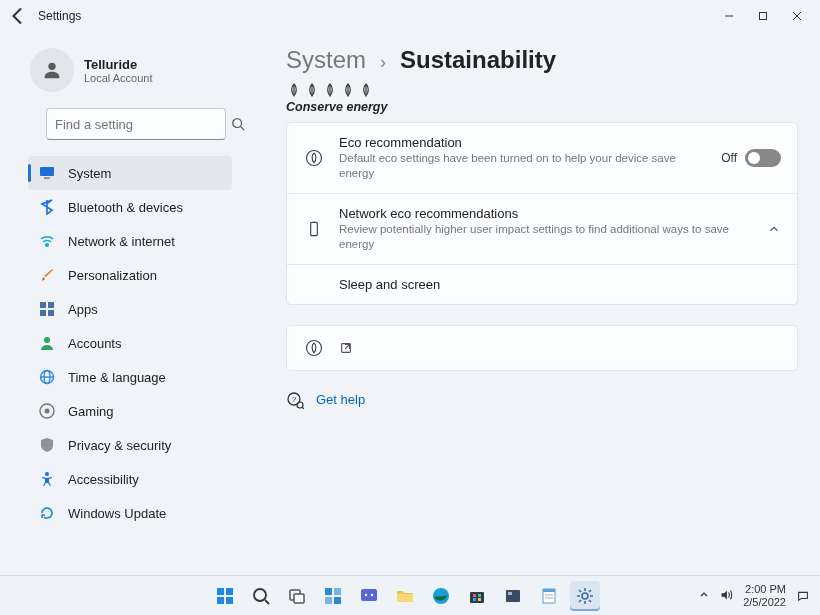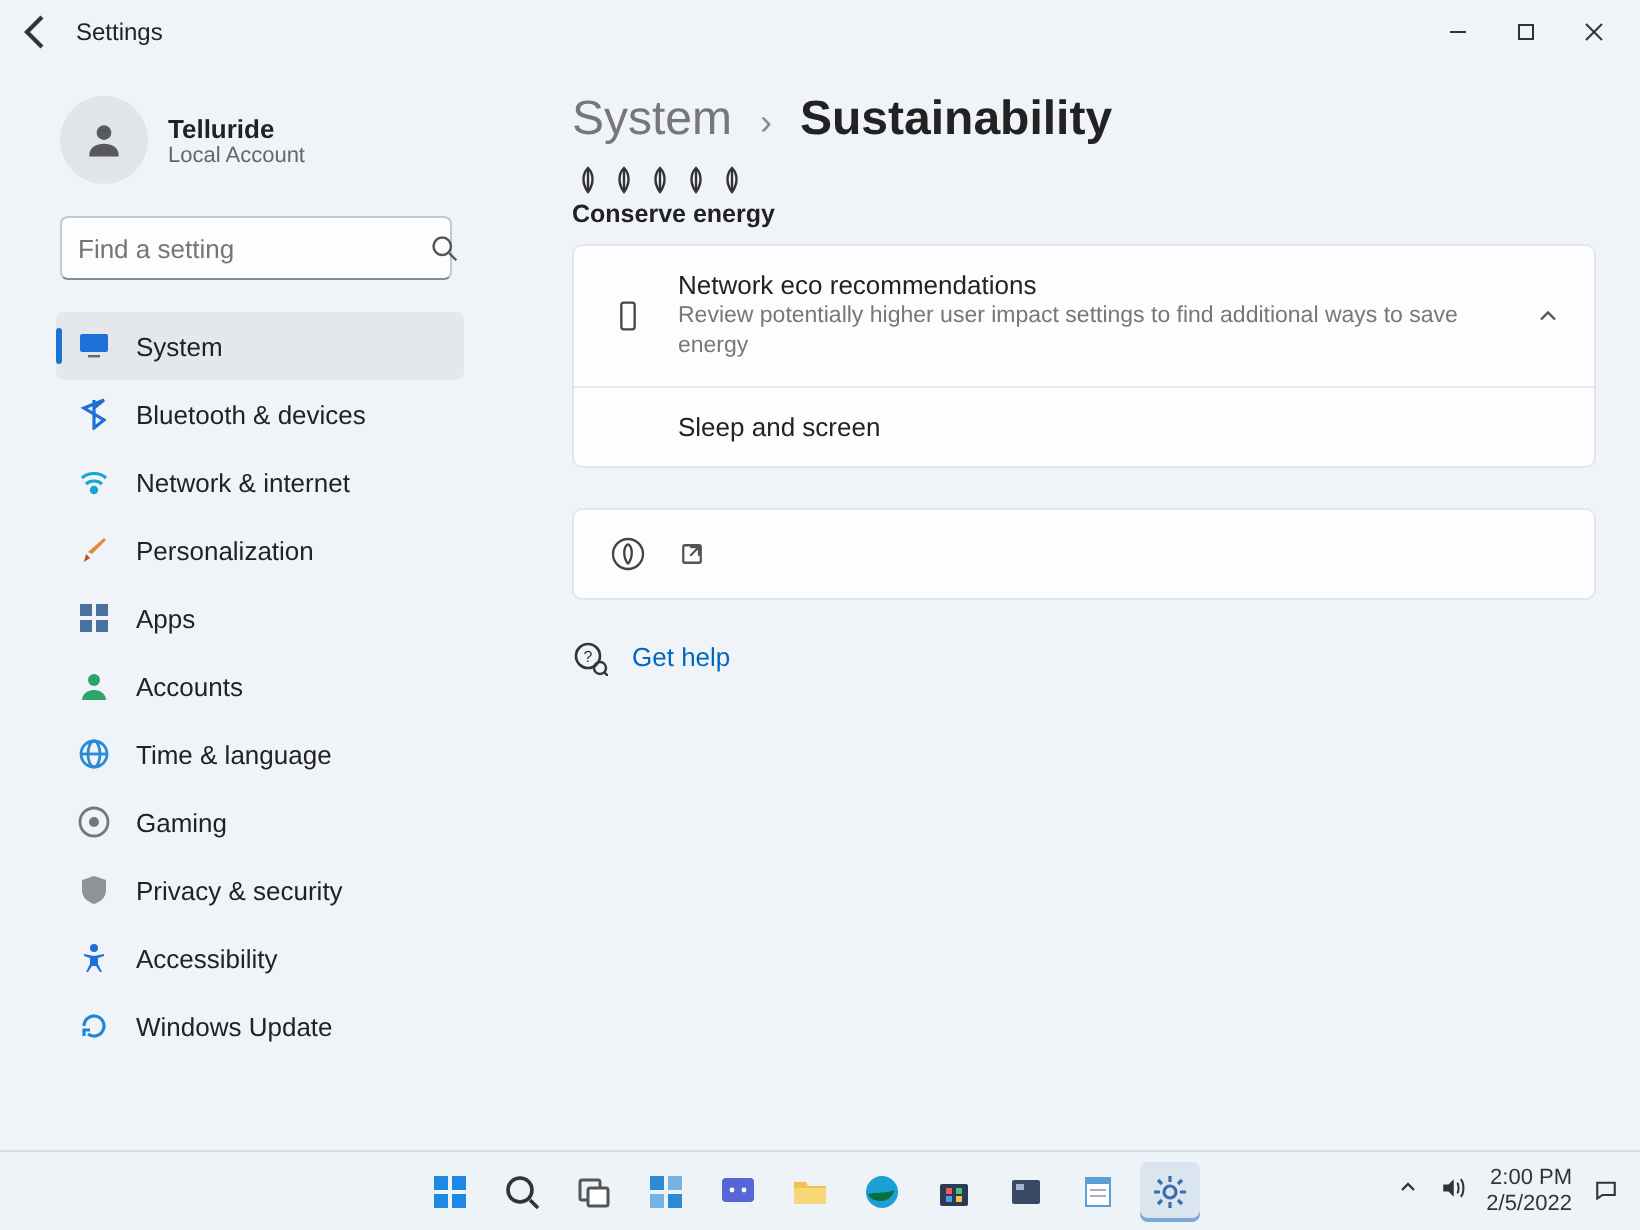--- a/index.html
+++ b/index.html
@@ -18,21 +18,21 @@
   .body { flex: 1; display: flex; overflow: hidden; }
 
   
   .sidebar { width: 240px; padding: 12px 8px 0 28px; display: flex; flex-direction: column; }
   .profile { display: flex; align-items: center; gap: 10px; padding: 4px 4px 14px 2px; }
   .avatar { width: 44px; height: 44px; border-radius: 50%; background: #e1e4e9; display: flex; align-items: center; justify-content: center; }
   .avatar svg { width: 22px; height: 22px; fill: #57595c; }
   .profile .name { font-size: 13px; font-weight: 600; color: #222; }
   .profile .sub { font-size: 11px; color: #666; }
 
-  .searchbox { display: flex; align-items: center; height: 32px; background: #fbfdff; border: 1px solid #c6c8cc; border-bottom: 1.5px solid #8a8a8a; border-radius: 4px; padding: 0 8px; margin: 2px 6px 16px 2px; }
+  .searchbox { display: flex; align-items: center; height: 32px; background: #fbfdff; border: 1px solid #c6c8cc; border-bottom: 1.5px solid #8a8a8a; border-radius: 4px; padding: 0 8px; margin: 2px 6px 16px 18px; }
   .searchbox input { flex: 1; border: none; outline: none; background: transparent; font-size: 13px; color: #333; }
   .searchbox .icon { width: 16px; height: 16px; display:flex; align-items:center; justify-content:center; }
   .searchbox .icon svg { width: 14px; height: 14px; stroke:#555; fill:none; }
 
   .nav { display: flex; flex-direction: column; gap: 0px; }
   .nav-item { position: relative; display: flex; align-items: center; gap: 12px; height: 34px; padding: 0 10px 0 10px; border-radius: 4px; font-size: 13px; color: #222; }
   .nav-item.selected { background: #e4e8ed; }
   .nav-item.selected::before { content: ""; position: absolute; left: 0; top: 8px; bottom: 8px; width: 3px; background: #1976d2; border-radius: 2px; }
   .nav-item .navicon { width: 18px; height: 18px; display: flex; align-items: center; justify-content: center; }
   .nav-item .navicon svg { width: 16px; height: 16px; }
@@ -40,21 +40,21 @@
   
   .main { flex: 1; padding: 14px 22px 0 46px; overflow-y: auto; }
   .breadcrumb { display: flex; align-items: baseline; gap: 14px; font-size: 24px; color: #666; margin-bottom: 8px; }
   .breadcrumb .root { color: #777; font-weight: 500; }
   .breadcrumb .sep { font-size: 18px; color: #888; }
   .breadcrumb .current { color: #222; font-weight: 600; }
 
   .leaves { display:flex; gap:2px; margin-bottom: 2px; }
   .leaves svg { width:16px; height:16px; stroke:#333; fill:none; }
 
-  .section-label { font-size: 12.5px; font-weight: 600; color: #222; margin: 2px 0 8px 0; }
+  .section-label { font-size: 12.5px; font-weight: 600; color: #222; margin: 2px 0 8px 0; font-style: italic; }
 
   .card-group { border: 1px solid #e2e4e7; border-radius: 5px; background: #fbfdff; overflow: hidden; margin-bottom: 20px; }
   .card { display: flex; align-items: center; gap: 14px; padding: 12px 16px; border-bottom: 1px solid #e6e8ea; }
   .card:last-child { border-bottom: none; }
   .card .cicon { width: 22px; display:flex; justify-content:center; }
   .card .cicon svg { width: 20px; height: 20px; stroke:#444; fill:none; }
   .card .ctext { flex: 1; }
   .card .ctitle { font-size: 13px; color: #222; }
   .card .csub { font-size: 11.5px; color: #777; line-height: 1.3; margin-top: 1px; max-width: 360px;}
   .card .ctrl { display:flex; align-items:center; gap:8px; }
@@ -271,20 +271,36 @@
             <line x1="8" y1="3" x2="8" y2="13"></line>
           </svg>
       </div>
 
       <div class="section-label">Conserve energy</div>
 
       <div class="card-group">
         <div class="card">
           <div class="cicon">
             <svg viewBox="0 0 24 24" stroke-width="1.4">
+                <circle cx="12" cy="12" r="9"></circle>
+                <path d="M12 6c3 2 3 8 0 12M12 6c-3 2-3 8 0 12"></path>
+              </svg>
+          </div>
+          <div class="ctext">
+            <div class="ctitle">Eco recommendation</div>
+            <div class="csub">Default eco settings have been turned on to help your device save energy</div>
+          </div>
+          <div class="ctrl">
+            <span class="onoff">Off</span>
+            <div class="toggle"></div>
+          </div>
+        </div>
+        <div class="card">
+          <div class="cicon">
+            <svg viewBox="0 0 24 24" stroke-width="1.4">
                 <rect x="8" y="4" width="8" height="16" rx="1.5"></rect>
               </svg>
           </div>
           <div class="ctext">
             <div class="ctitle">Network eco recommendations</div>
             <div class="csub" style="max-width:420px">Review potentially higher user impact settings to find additional ways to save energy</div>
           </div>
           <div class="chev">
             <svg viewBox="0 0 16 16" stroke-width="1.4">
                 <path d="M4 10l4-4 4 4"></path>

